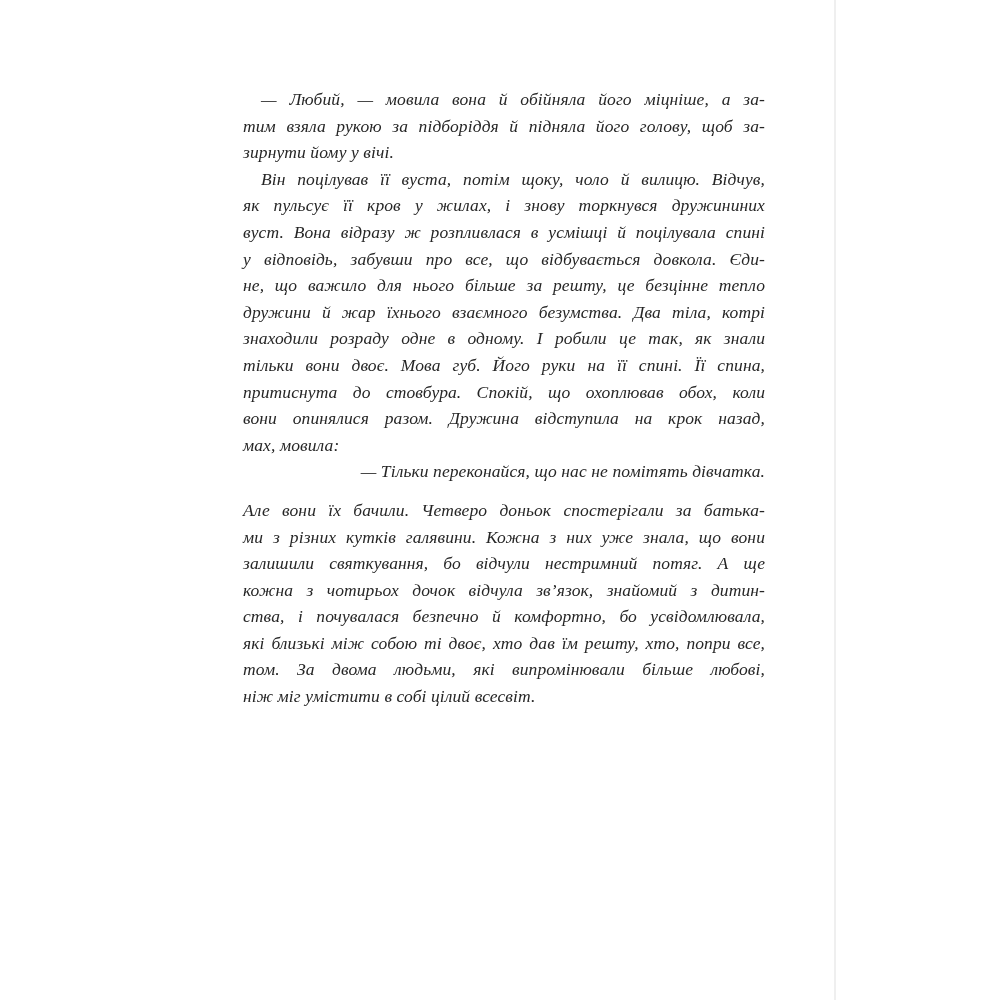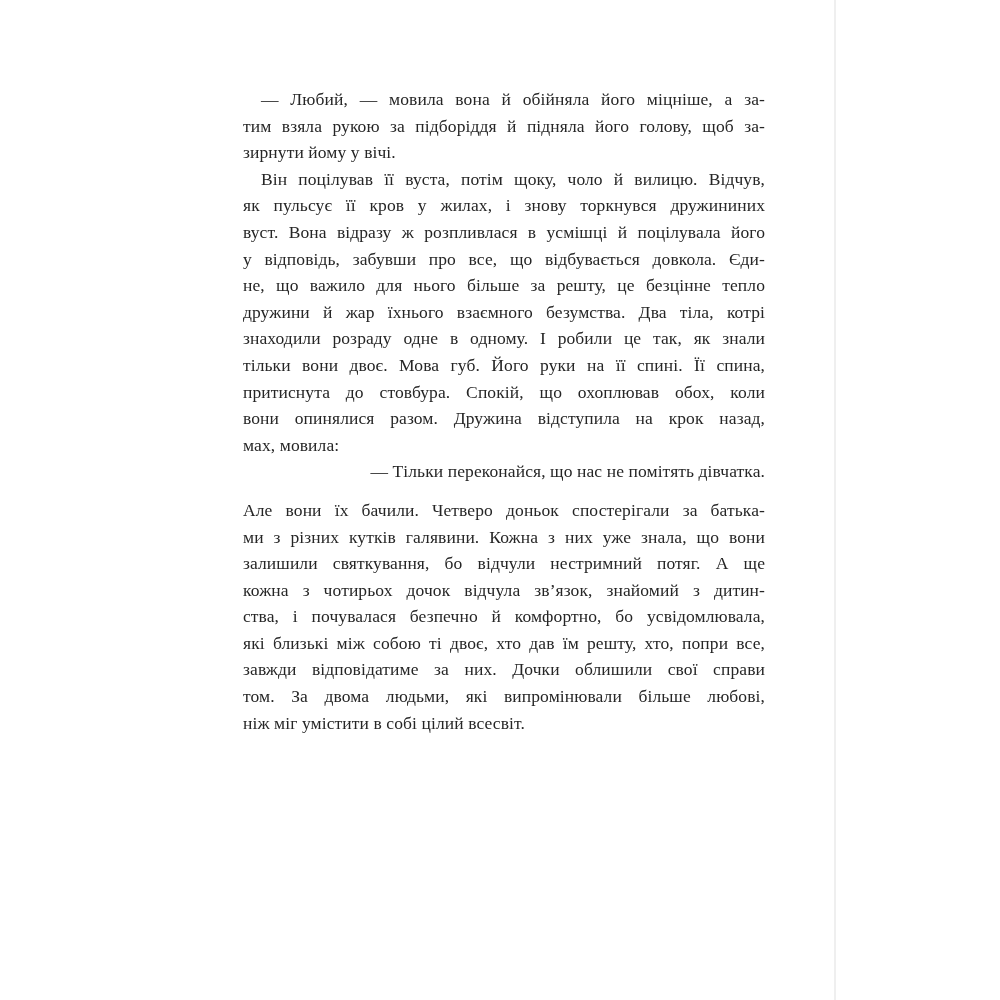--- a/index.html
+++ b/index.html
@@ -33,20 +33,21 @@
     width: 522px;
     color: var(--fg, #262626);
     font-size: 17.5px;
     -webkit-font-smoothing: antialiased;
   }
   .ln {
     height: 26.6px;
     line-height: 26.6px;
     text-align: left;
     letter-spacing: 0.1px;
+    font-style: italic;
   }
   
   .j {
     text-align: justify;
     text-align-last: justify;
   }
   
   .i {
     padding-left: 18px;
     box-sizing: border-box;
@@ -62,33 +63,32 @@
 
 <div class="page">
   <div class="edge-line"></div>
 
   <div class="text-block">
     <div class="ln j i">— Любий, — мовила вона й обійняла його міцніше, а за-</div>
     <div class="ln j">тим взяла рукою за підборіддя й підняла його голову, щоб за-</div>
     <div class="ln">зирнути йому у вічі.</div>
     <div class="ln j i">Він поцілував її вуста, потім щоку, чоло й вилицю. Відчув,</div>
     <div class="ln j">як пульсує її кров у жилах, і знову торкнувся дружининих</div>
-    <div class="ln j">вуст. Вона відразу ж розпливлася в усмішці й поцілувала його</div>
+    <div class="ln j">вуст. Вона відразу ж розпливлася в усмішці й поцілувала спині</div>
     <div class="ln j">у відповідь, забувши про все, що відбувається довкола. Єди-</div>
     <div class="ln j">не, що важило для нього більше за решту, це безцінне тепло</div>
     <div class="ln j">дружини й жар їхнього взаємного безумства. Два тіла, котрі</div>
     <div class="ln j">знаходили розраду одне в одному. І робили це так, як знали</div>
     <div class="ln j">тільки вони двоє. Мова губ. Його руки на її спині. Її спина,</div>
     <div class="ln j">притиснута до стовбура. Спокій, що охоплював обох, коли</div>
     <div class="ln j">вони опинялися разом. Дружина відступила на крок назад,</div>
     <div class="ln">мах, мовила:</div>
     <div class="ln i">— Тільки переконайся, що нас не помітять дівчатка.</div>
     <div class="ln j gap">Але вони їх бачили. Четверо доньок спостерігали за батька-</div>
     <div class="ln j">ми з різних кутків галявини. Кожна з них уже знала, що вони</div>
     <div class="ln j">залишили святкування, бо відчули нестримний потяг. А ще</div>
     <div class="ln j">кожна з чотирьох дочок відчула зв’язок, знайомий з дитин-</div>
     <div class="ln j">ства, і почувалася безпечно й комфортно, бо усвідомлювала,</div>
     <div class="ln j">які близькі між собою ті двоє, хто дав їм решту, хто, попри все,</div>
-    <div class="ln j">завжди відповідатиме за них. Дочки облишили свої справи</div>
     <div class="ln j">том. За двома людьми, які випромінювали більше любові,</div>
     <div class="ln">ніж міг умістити в собі цілий всесвіт.</div>
   </div>
 </div>
 
 </body></html>

